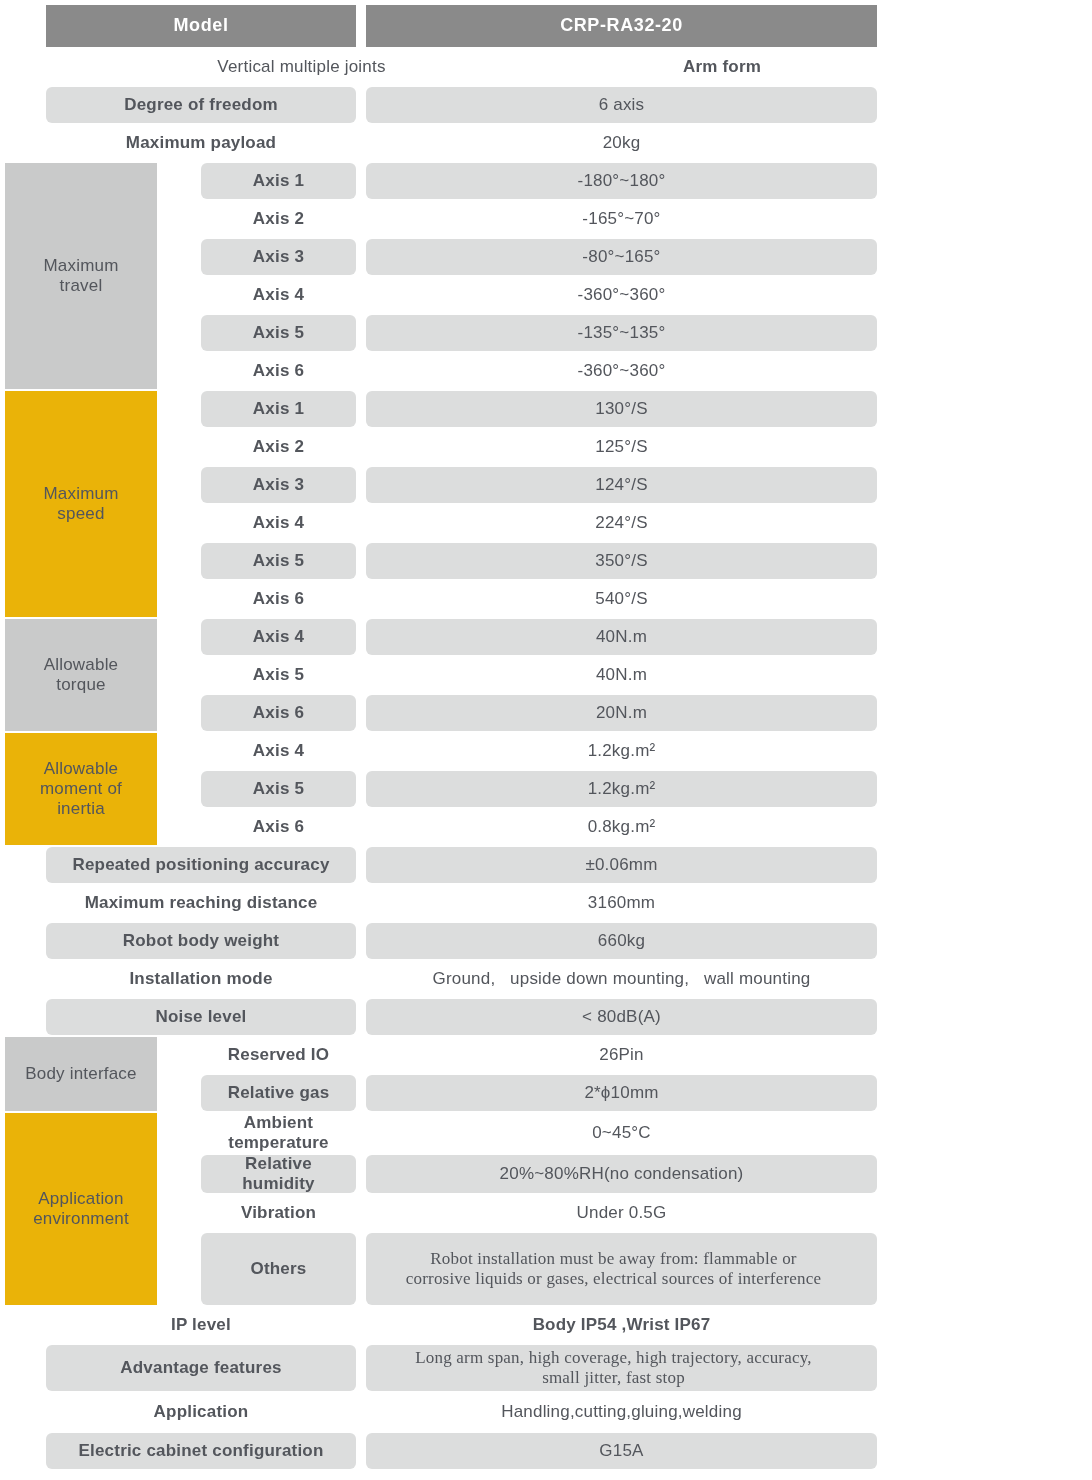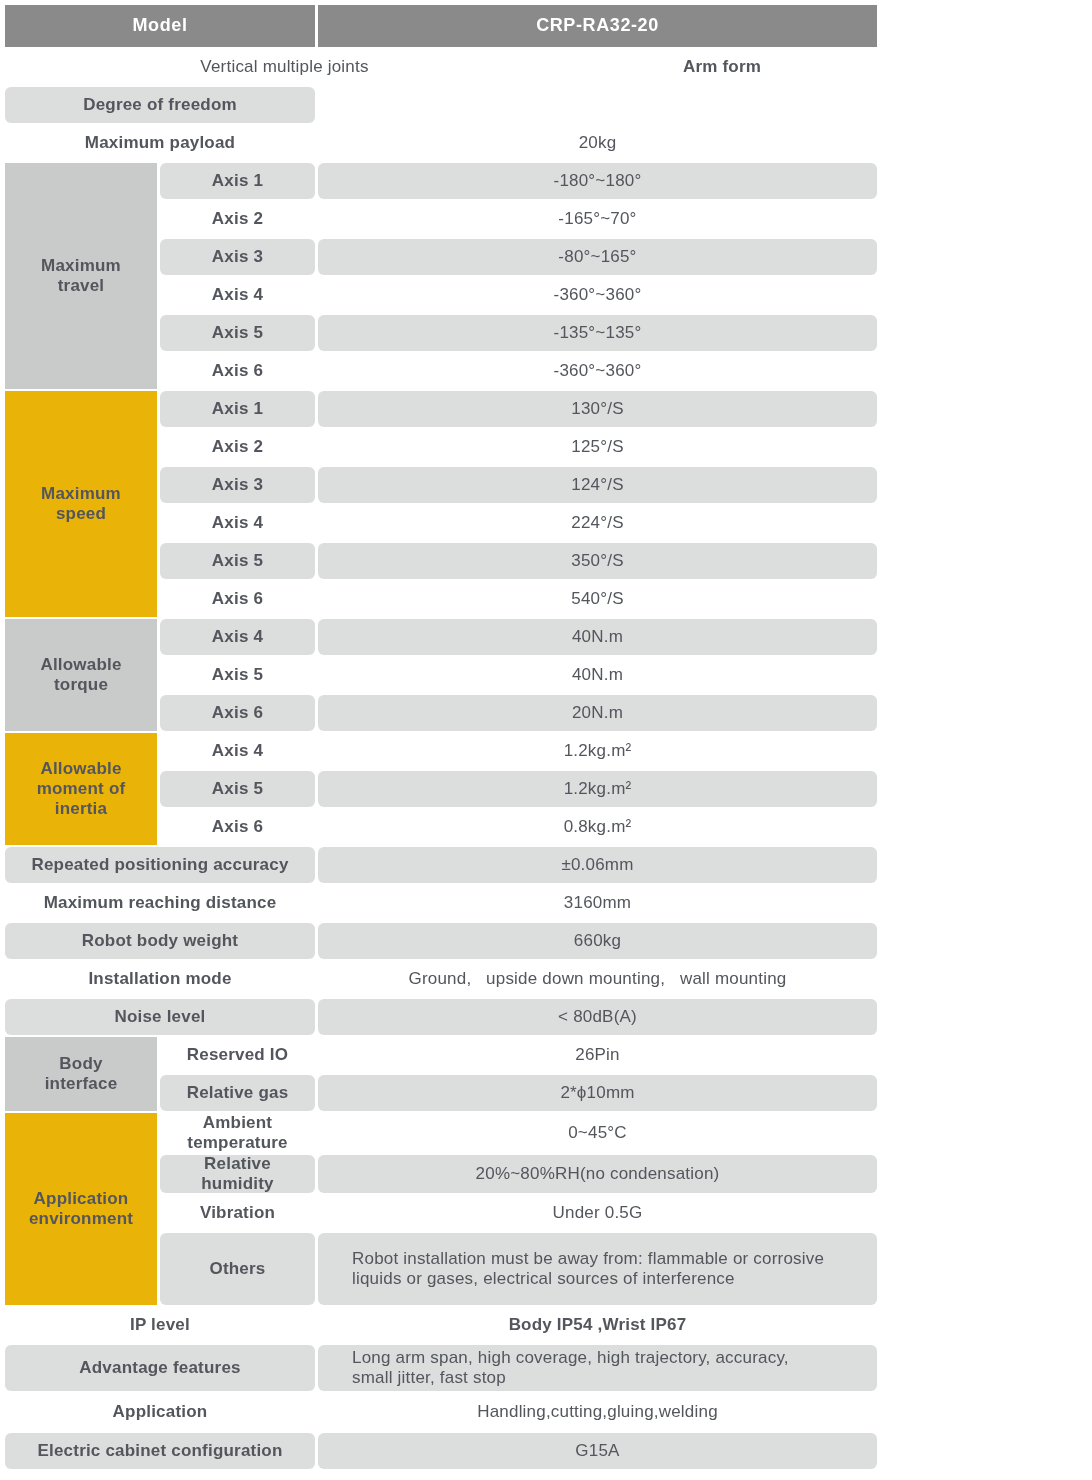--- a/index.html
+++ b/index.html
@@ -4,57 +4,58 @@
 <style>
   html,body{margin:0;padding:0;background:#ffffff;}
   body{width:1092px;height:1480px;position:relative;overflow:hidden;}
   .tbl{
     position:absolute;left:5px;top:5px;width:872px;
     display:flex;flex-direction:column;gap:2px;
     color:#53565c;
     font-family:"Liberation Sans", sans-serif;
     font-size:17px;line-height:1.18;letter-spacing:0.2px;
   }
-  .row{display:flex;gap:3px;}
+  .row{display:flex;gap:10px;margin-left:41px;}
   .cell{
     display:flex;align-items:center;justify-content:center;
     text-align:center;white-space:pre-wrap;box-sizing:border-box;
   }
   .label{width:310px;flex:none;font-weight:700;padding:0 6px;}
   .value{flex:1 1 auto;}
   .sub{width:155px;flex:none;font-weight:700;padding:6px 10px;}
-  .group{width:152px;flex:none;font-weight:700;padding:0 16px;
+  .group{width:152px;flex:none;font-weight:400;padding:0 16px;
     display:flex;align-items:center;justify-content:center;text-align:center;box-sizing:border-box;}
   .section{display:flex;gap:3px;}
   .srows{flex:1;display:flex;flex-direction:column;gap:2px;}
   .r-light .cell{background:#dcdddd;border-radius:6px;}
   .r-white .cell{background:#ffffff;}
   .g-dark{background:#c9caca;}
   .g-light{background:#eab308;}
   .hdr .cell{background:#8a8a8a;color:#ffffff;font-weight:700;font-size:18px;letter-spacing:0.6px;}
-  .left{justify-content:flex-start;text-align:left;padding:0 50px 0 34px;}
+  .left{justify-content:flex-start;text-align:center;padding:0 50px 0 34px;font-family:Liberation Serif, serif;}
   .bold{font-weight:700;}
   .h42{height:42px}.h36{height:36px}.h38{height:38px}.h40{height:40px}.h46{height:46px}.h72{height:72px}
 </style>
 </head>
 <body>
 
 <div class="tbl">
 
   <div class="row hdr h42">
     <div class="cell label">Model</div>
     <div class="cell value">CRP-RA32-20</div>
   </div>
 
   <div class="row r-white h36">
     <div class="cell value">Vertical multiple joints</div>
     <div class="cell label">Arm form</div>
   </div>
   <div class="row r-light h36">
     <div class="cell label">Degree of freedom</div>
+    <div class="cell value">6 axis</div>
   </div>
   <div class="row r-white h36">
     <div class="cell label">Maximum payload</div>
     <div class="cell value">20kg</div>
   </div>
 
   <div class="section">
     <div class="group g-dark">Maximum travel</div>
     <div class="srows">
       <div class="row r-light h36">

